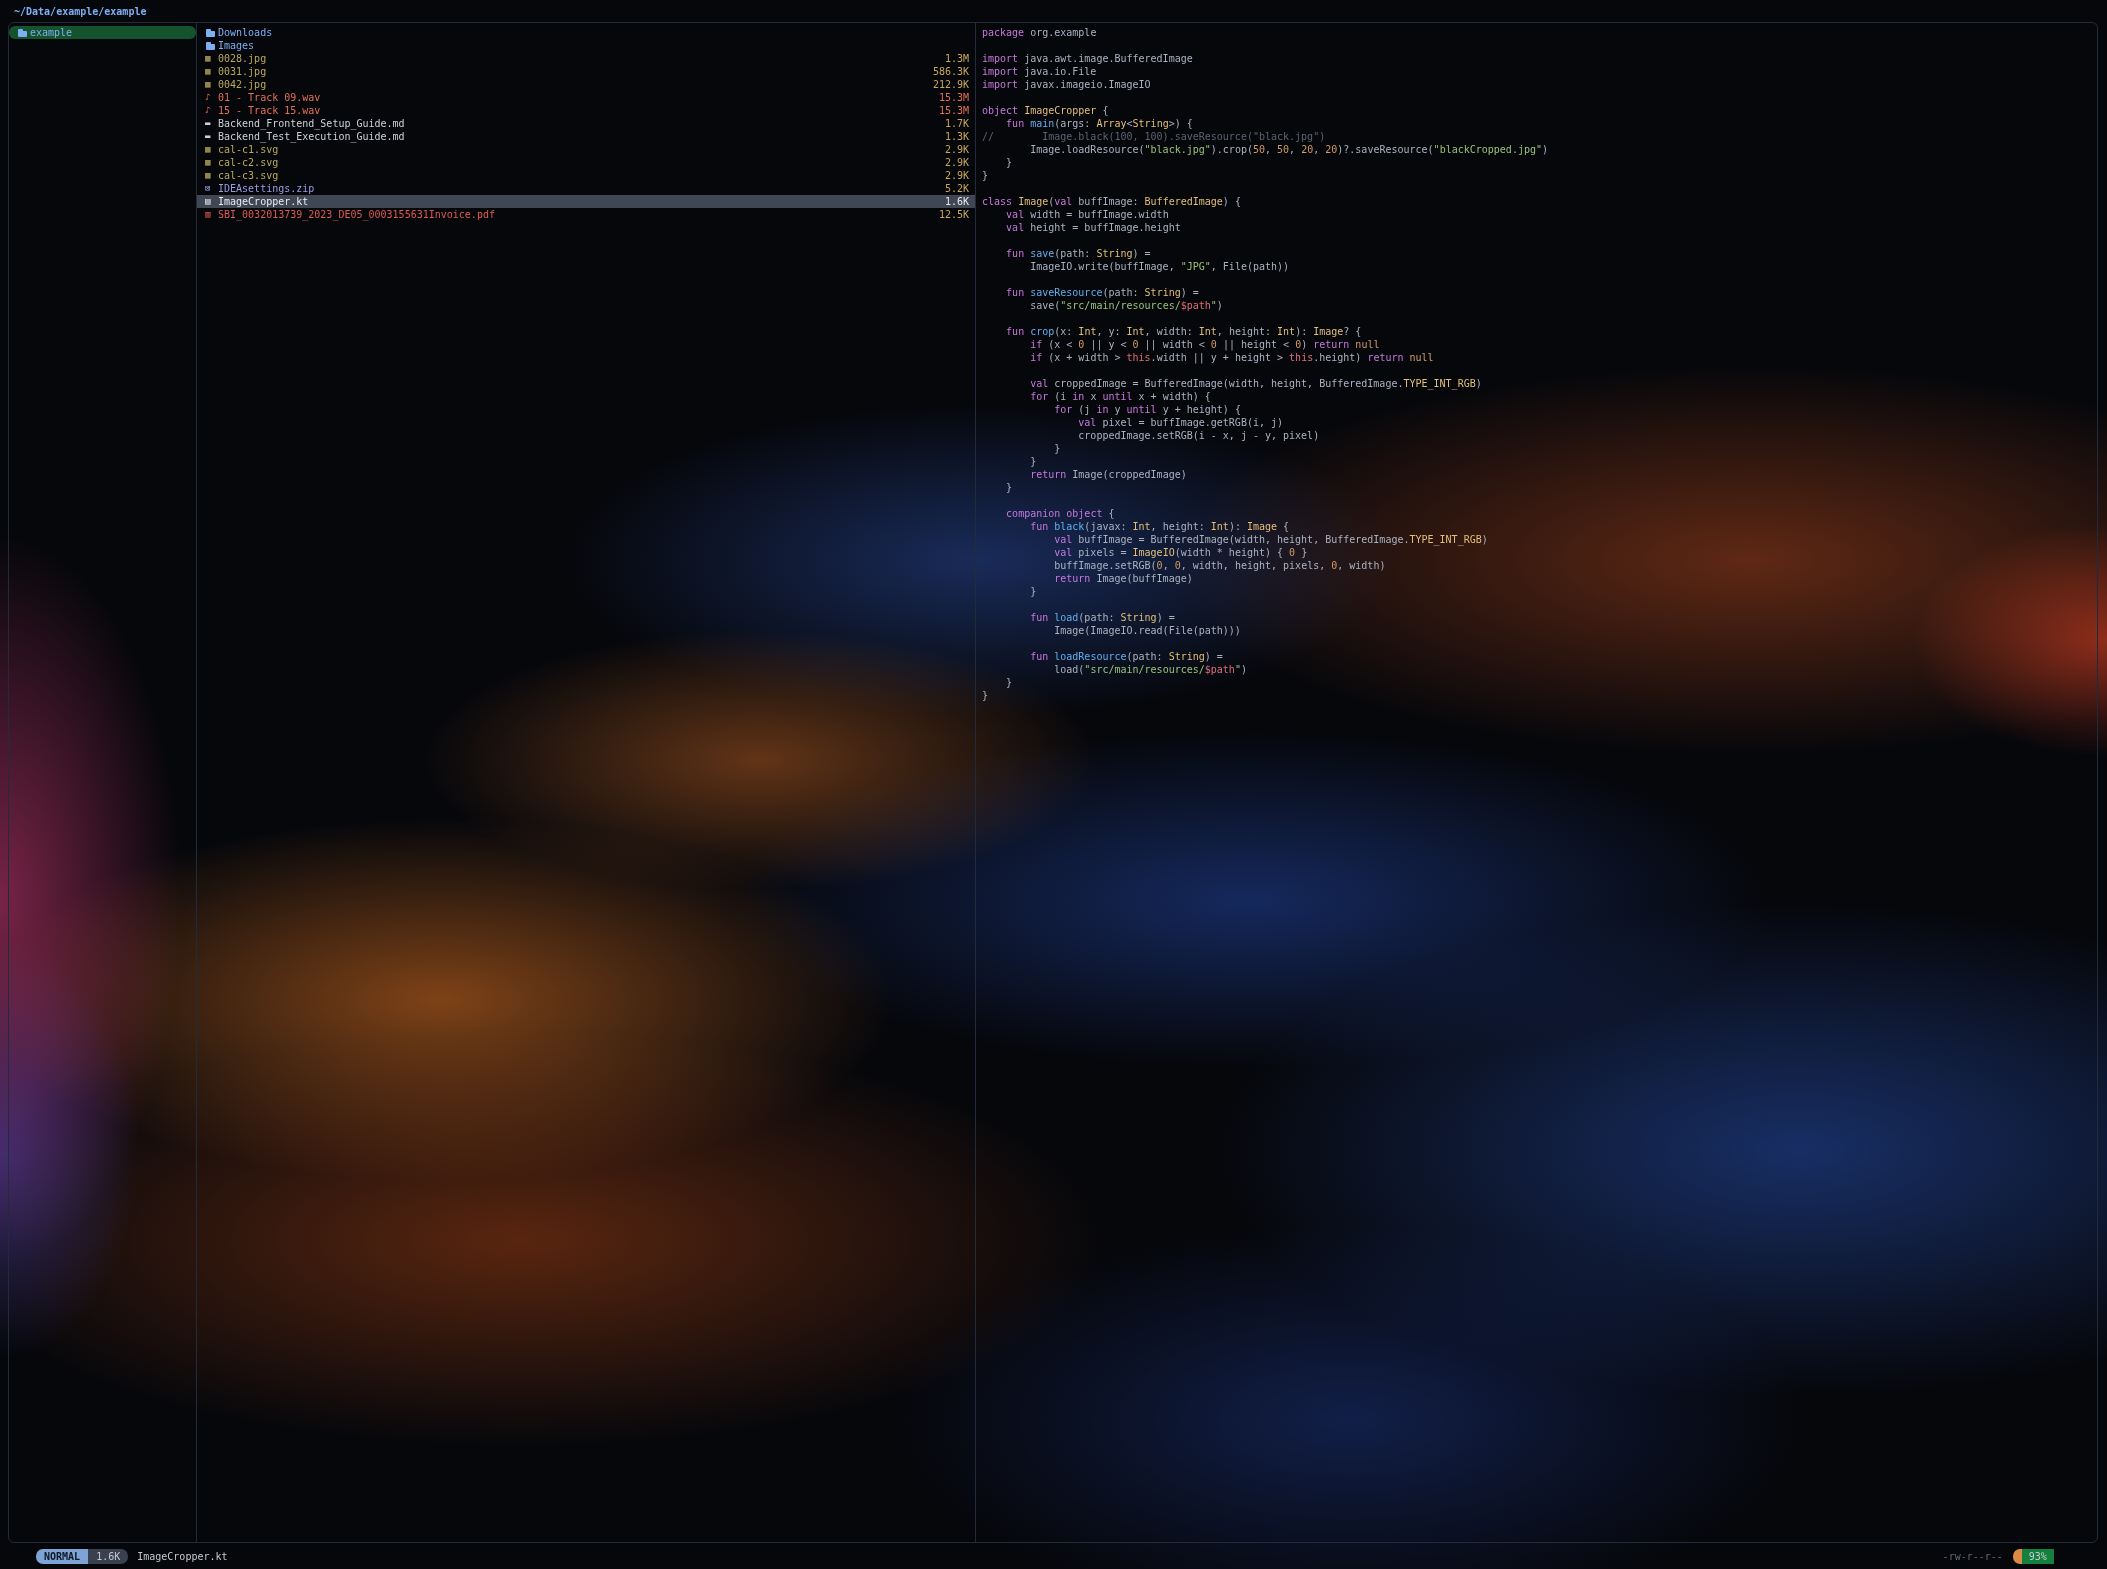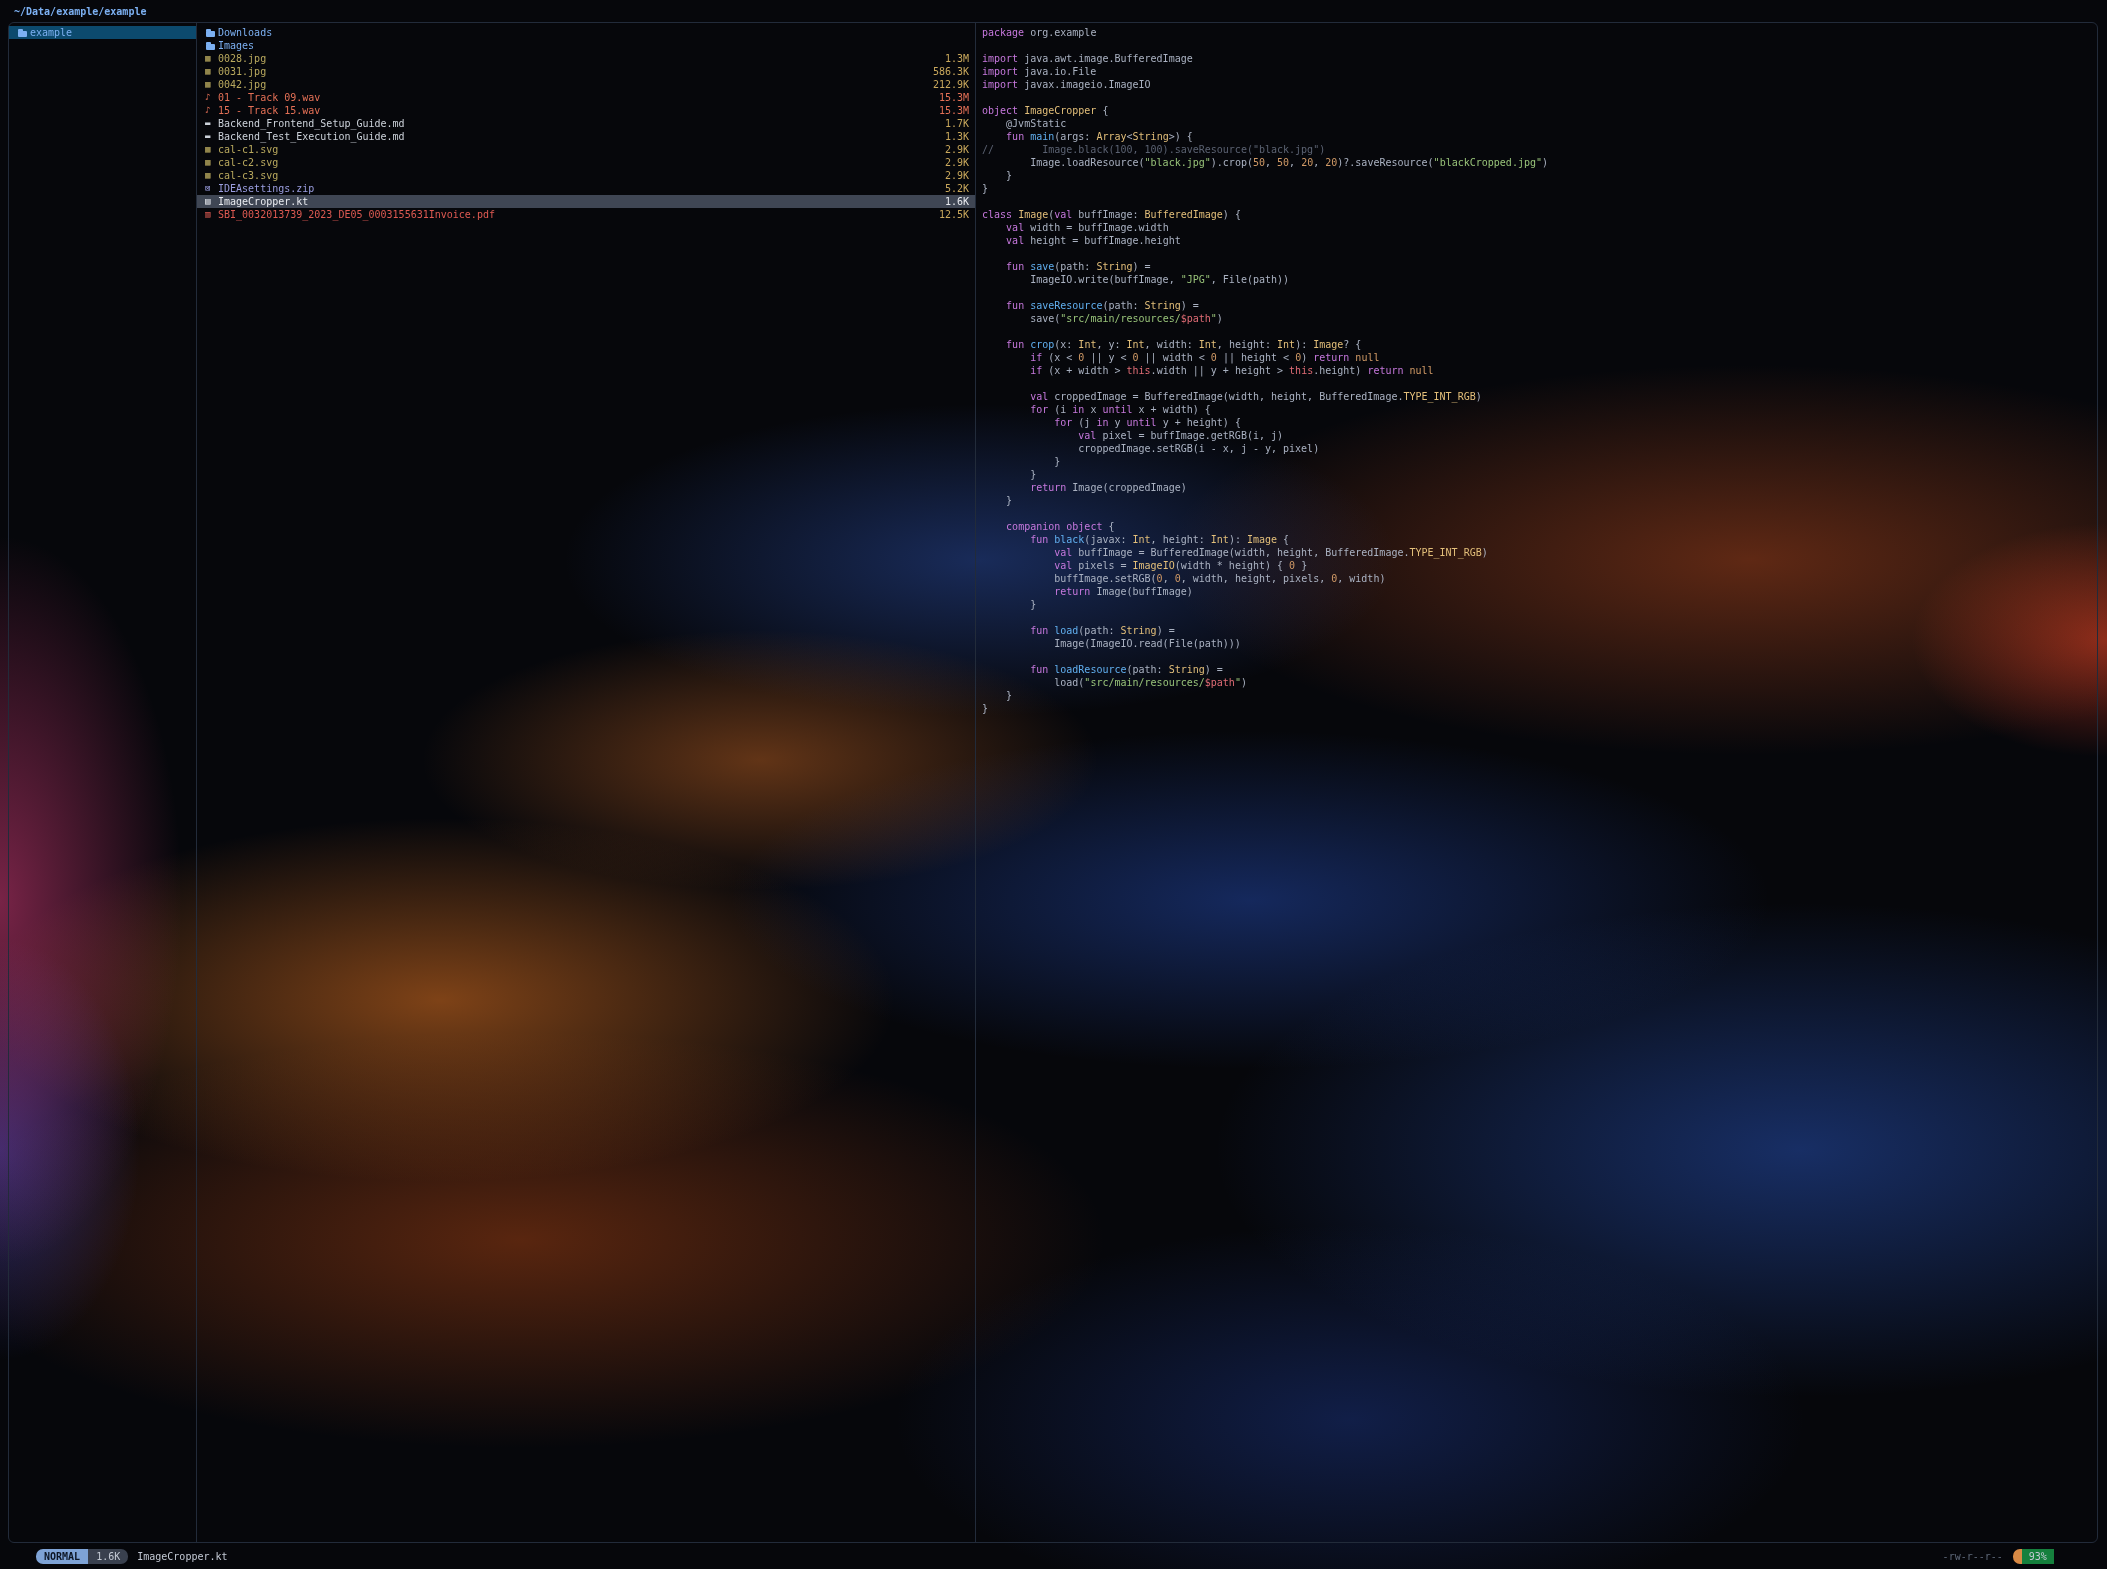--- a/index.html
+++ b/index.html
@@ -34,21 +34,21 @@
     position:absolute; top:22px; left:8px; right:9px; bottom:26px;
     display:flex; border:1px solid #222b3a; border-radius:6px;
   }
   .pane { padding-top:3px; overflow:hidden; }
   .pane-parent { width:188px; border-right:1px solid #222b3a; }
   .pane-files  { width:779px; border-right:1px solid #222b3a; }
   .pane-preview{ flex:1; padding-left:6px; }
 
   .row { height:13px; display:flex; align-items:center; padding:0 6px 0 8px; white-space:pre; }
   .row.selected { background:#3f4654; }
-  .parent-row.selected { background:#0c4a6e; }
+  .parent-row.selected { background:#14532d;border-radius:6px; }
 
   .ficon { width:13px; flex:0 0 13px; height:13px; line-height:12px; font-size:9px; position:relative; }
   .ficon.folder::before { content:""; position:absolute; left:1px; top:5px; width:9px; height:6px; background:currentColor; border-radius:1px; }
   .ficon.folder::after  { content:""; position:absolute; left:1px; top:3px; width:5px; height:3px; background:currentColor; border-radius:1px; }
   .fname { white-space:pre; }
   .fsize { margin-left:auto; padding-left:8px; }
 
   .c-dir  { color:#7cb0f2; }
   .c-img  { color:#b9a95e; }
   .c-wav  { color:#e47056; }
@@ -110,21 +110,20 @@
         <div class="row"><span class="ficon c-pdf">▥</span><span class="fname c-pdf">SBI_0032013739_2023_DE05_0003155631Invoice.pdf</span><span class="fsize c-size">12.5K</span></div>
       </div>
     <div class="pane pane-preview">
         <div class="code-line"><span class="kw">package</span><span class="pl"> org.example</span></div>
         <div class="code-line">&nbsp;</div>
         <div class="code-line"><span class="kw">import</span><span class="pl"> java.awt.image.BufferedImage</span></div>
         <div class="code-line"><span class="kw">import</span><span class="pl"> java.io.File</span></div>
         <div class="code-line"><span class="kw">import</span><span class="pl"> javax.imageio.ImageIO</span></div>
         <div class="code-line">&nbsp;</div>
         <div class="code-line"><span class="kw">object</span><span class="ty"> ImageCropper</span><span class="pl"> {</span></div>
-        <div class="code-line"><span class="pl">    @JvmStatic</span></div>
         <div class="code-line"><span class="pl">    </span><span class="kw">fun</span><span class="fn"> main</span><span class="pl">(args: </span><span class="ty">Array</span><span class="pl">&lt;</span><span class="ty">String</span><span class="pl">&gt;) {</span></div>
         <div class="code-line"><span class="cm">//        Image.black(100, 100).saveResource("black.jpg")</span></div>
         <div class="code-line"><span class="pl">        Image.loadResource(</span><span class="st">"black.jpg"</span><span class="pl">).crop(</span><span class="nu">50</span><span class="pl">, </span><span class="nu">50</span><span class="pl">, </span><span class="nu">20</span><span class="pl">, </span><span class="nu">20</span><span class="pl">)?.saveResource(</span><span class="st">"blackCropped.jpg"</span><span class="pl">)</span></div>
         <div class="code-line"><span class="pl">    }</span></div>
         <div class="code-line"><span class="pl">}</span></div>
         <div class="code-line">&nbsp;</div>
         <div class="code-line"><span class="kw">class</span><span class="ty"> Image</span><span class="pl">(</span><span class="kw">val</span><span class="pl"> buffImage: </span><span class="ty">BufferedImage</span><span class="pl">) {</span></div>
         <div class="code-line"><span class="pl">    </span><span class="kw">val</span><span class="pl"> width = buffImage.width</span></div>
         <div class="code-line"><span class="pl">    </span><span class="kw">val</span><span class="pl"> height = buffImage.height</span></div>
         <div class="code-line">&nbsp;</div>

